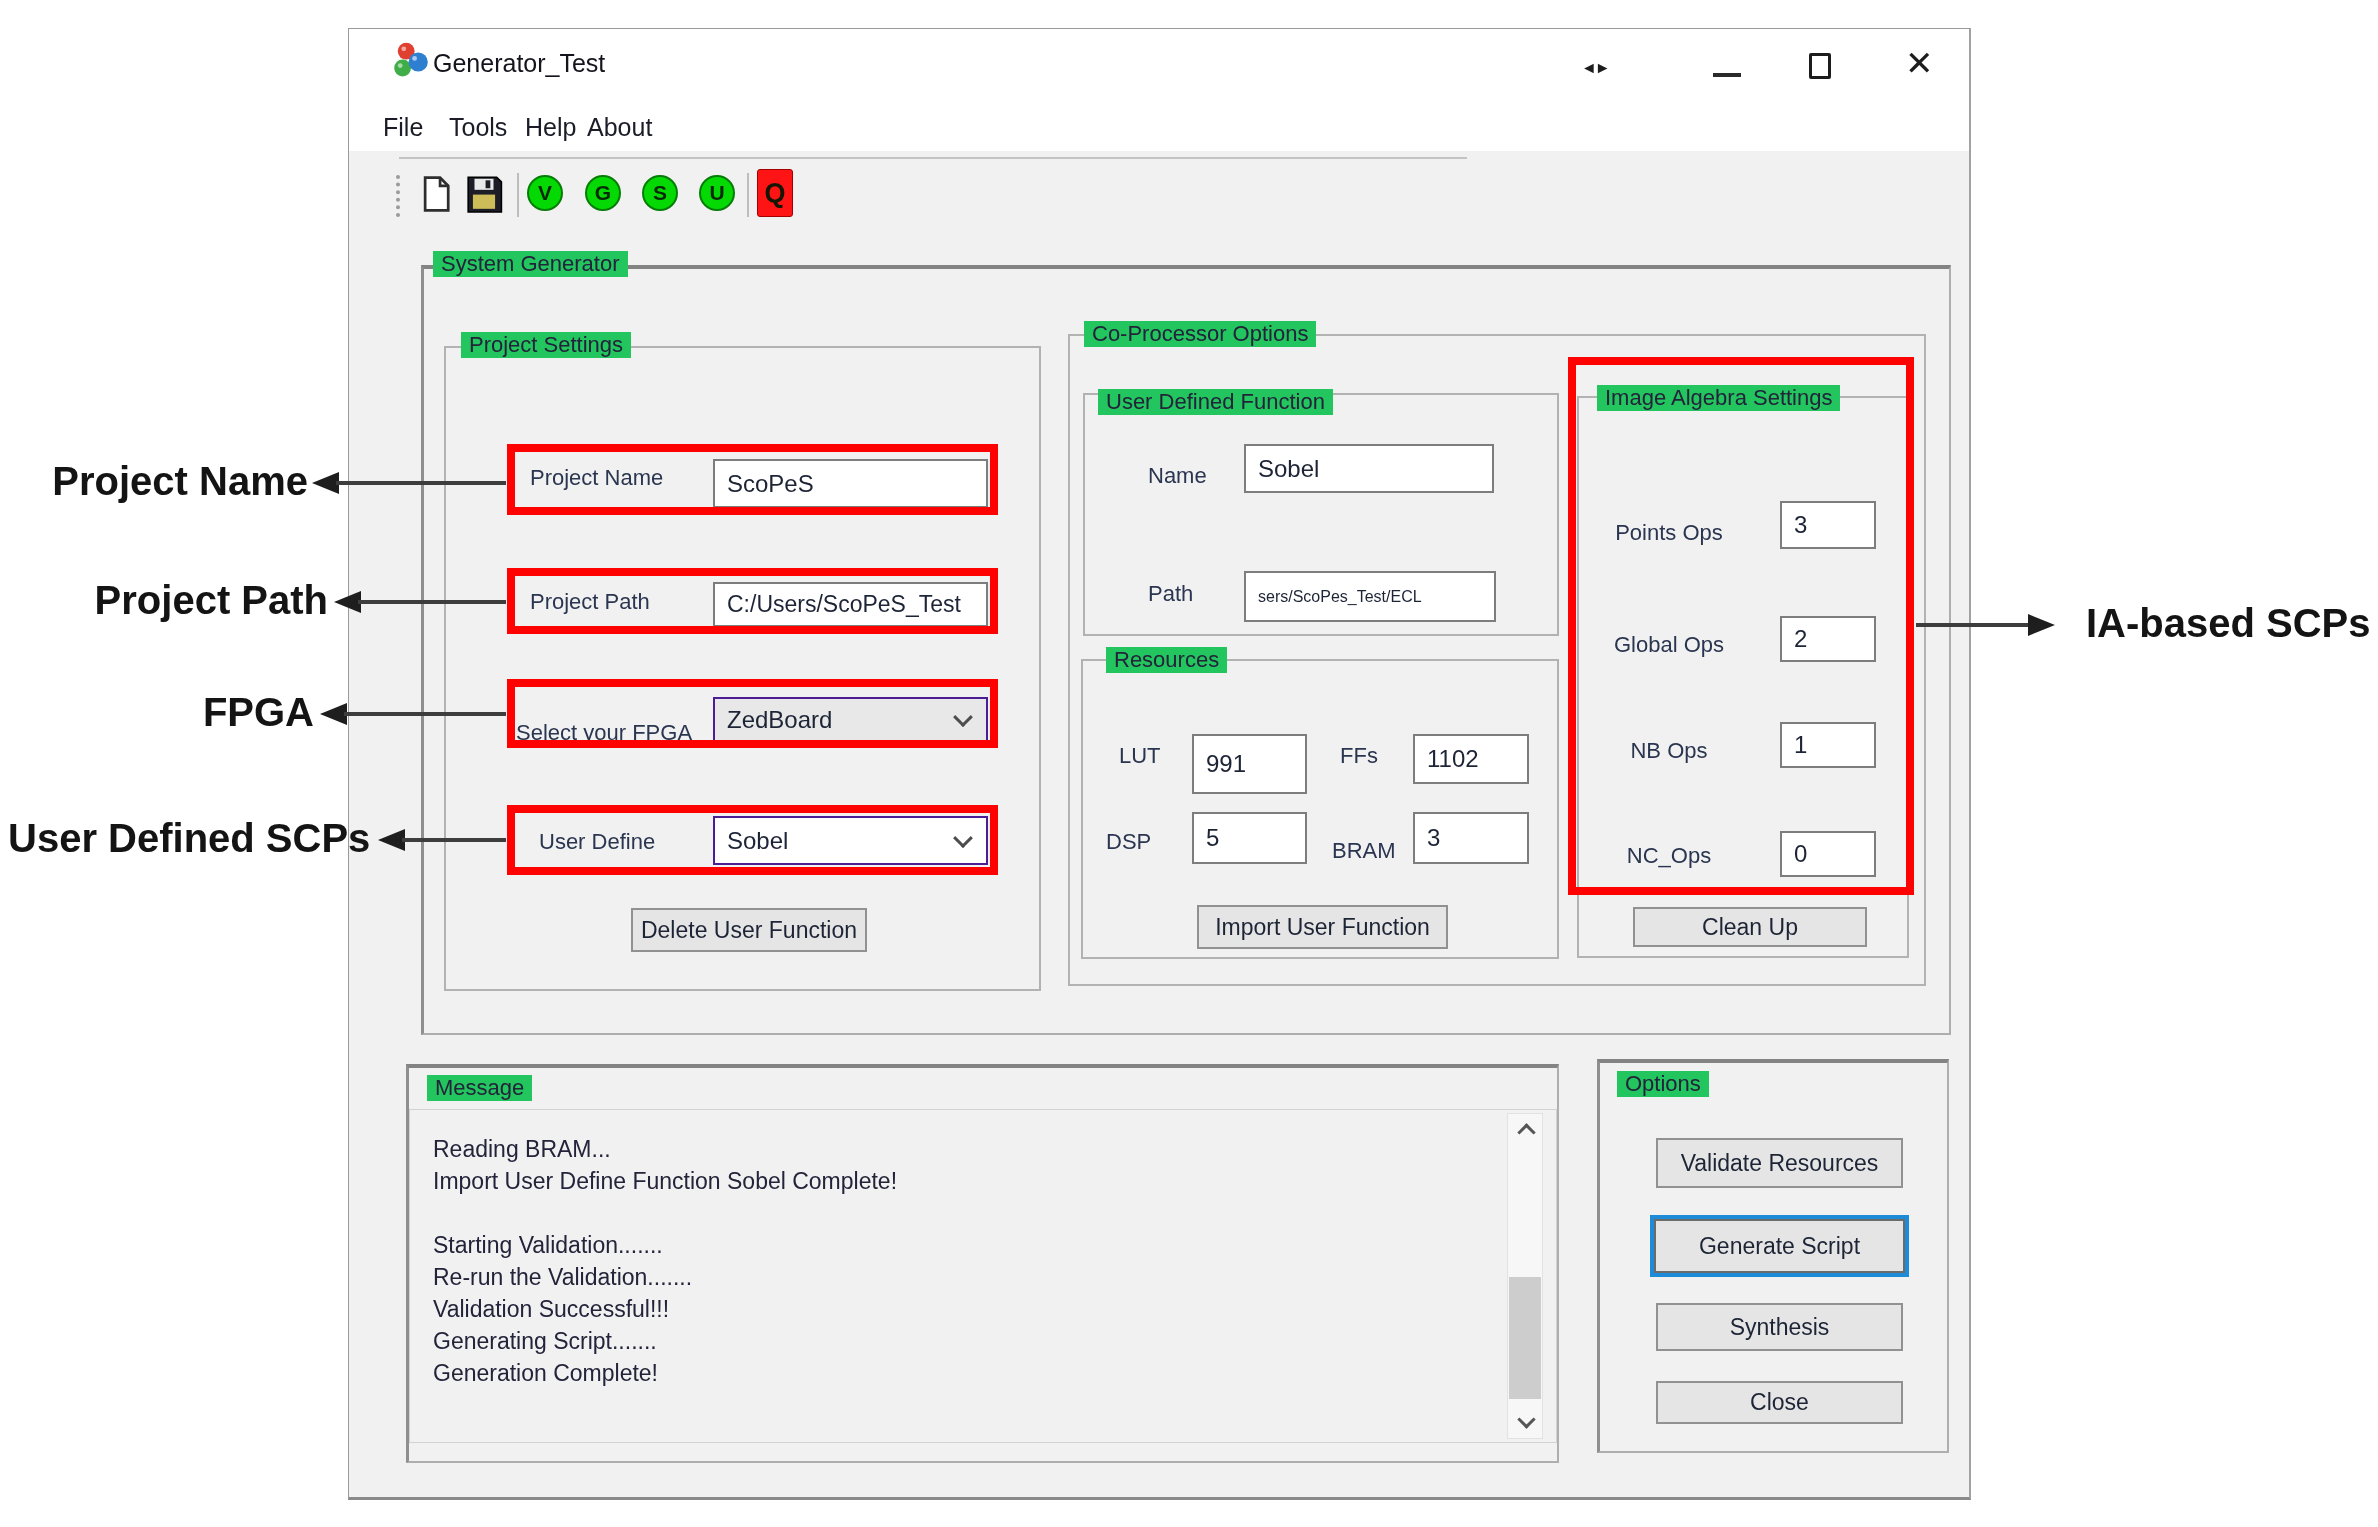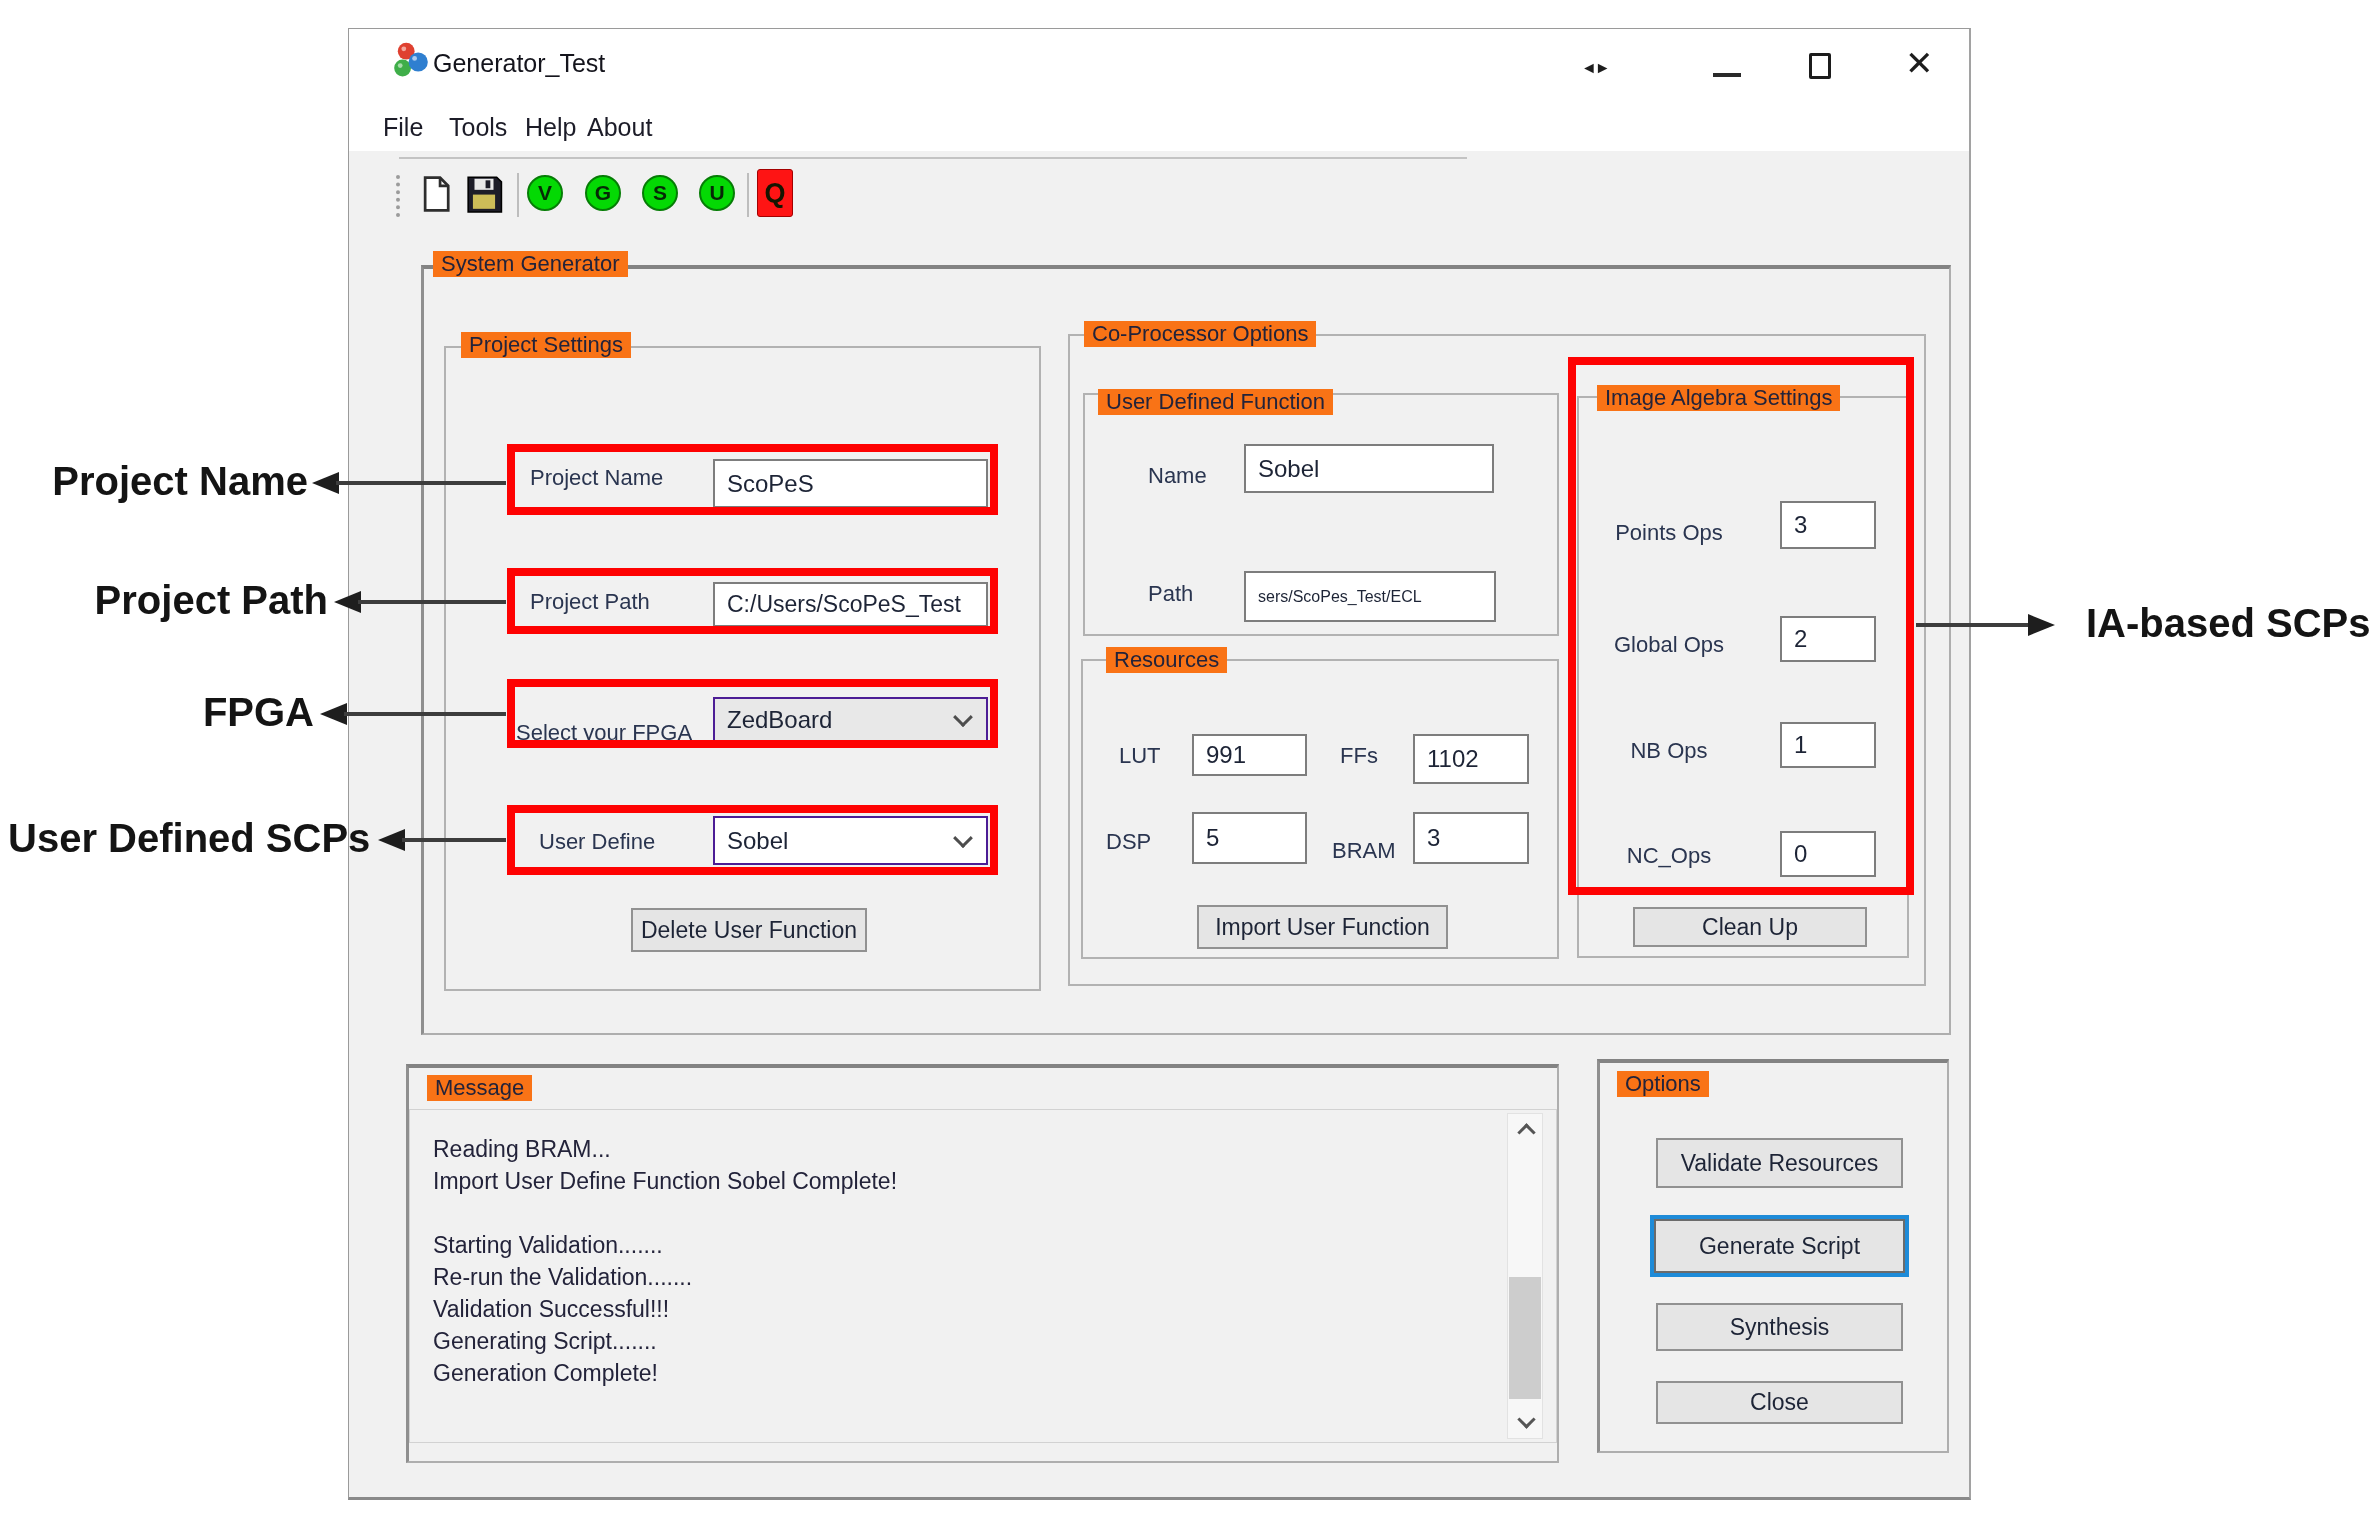--- a/index.html
+++ b/index.html
@@ -17,21 +17,21 @@
   .tb-sep-h{left:50px;top:128px;width:1068px;height:2px;background:#c3c3c3;}
   .gripper{left:47px;top:146px;width:0;height:42px;border-left:4px dotted #9b9b9b;}
   .tb-sep-v{width:2px;height:44px;background:#bdbdbd;top:144px;}
   .round-icon{width:36px;height:36px;border-radius:50%;background:#04d904;border:2px solid #067d06;
               box-sizing:border-box;text-align:center;line-height:32px;font-size:21px;font-weight:bold;color:#062806;top:146px;}
   .q-icon{left:408px;top:140px;width:34px;height:46px;background:#fe1414;border:1px solid #a40000;border-radius:3px;
           text-align:center;line-height:46px;font-size:27px;font-weight:bold;color:#151500;}
   
   .panel3d{border:2px solid #aeaeae;border-top:4px solid #838383;border-left:3px solid #8f8f8f;box-sizing:border-box;}
   .panel{border:2px solid #b2b2b2;box-sizing:border-box;}
-  .grouplabel{background:#f97316;padding:0 8px;font-size:22px;color:#23233a;white-space:nowrap;z-index:3;}
+  .grouplabel{background:#22c55e;padding:0 8px;font-size:22px;color:#23233a;white-space:nowrap;z-index:3;}
   
   .input{background:#ffffff;border:2px solid #7d7d7d;box-sizing:border-box;font-size:24px;color:#1d2436;
          padding-left:12px;display:flex;align-items:center;white-space:nowrap;overflow:hidden;}
   .combo{border:2px solid #4c1d95;box-sizing:border-box;font-size:24px;color:#1d2436;padding-left:12px;
          display:flex;align-items:center;}
   .chev{position:absolute;right:16px;top:50%;width:11px;height:11px;border-right:3px solid #4d4d4d;
         border-bottom:3px solid #4d4d4d;transform:translateY(-70%) rotate(45deg);}
   .btn{background:#e5e5e5;border:2px solid #919191;box-sizing:border-box;text-align:center;
        font-size:23px;color:#1d2436;display:flex;align-items:center;justify-content:center;cursor:default;}
   .lbl{font-size:22px;color:#2a3550;white-space:nowrap;}
@@ -145,21 +145,21 @@
   </div>
   <div class="abs lbl" style="left:799px;top:552px;">Path</div>
   <div class="abs input" style="left:895px;top:542px;width:252px;height:51px;font-size:16px;">
     <span>sers/ScoPes_Test/ECL</span>
   </div>
 
   <div class="abs panel" style="left:732px;top:630px;width:478px;height:300px;"></div>
   <div class="abs grouplabel" style="left:757px;top:618px;">Resources</div>
 
   <div class="abs lbl" style="left:770px;top:714px;">LUT</div>
-  <div class="abs input" style="left:843px;top:705px;width:115px;height:42px;">
+  <div class="abs input" style="left:843px;top:705px;width:115px;height:60px;">
     <span>991</span>
   </div>
   <div class="abs lbl" style="left:991px;top:714px;">FFs</div>
   <div class="abs input" style="left:1064px;top:705px;width:116px;height:50px;">
     <span>1102</span>
   </div>
   <div class="abs lbl" style="left:757px;top:800px;">DSP</div>
   <div class="abs input" style="left:843px;top:783px;width:115px;height:52px;">
     <span>5</span>
   </div>

